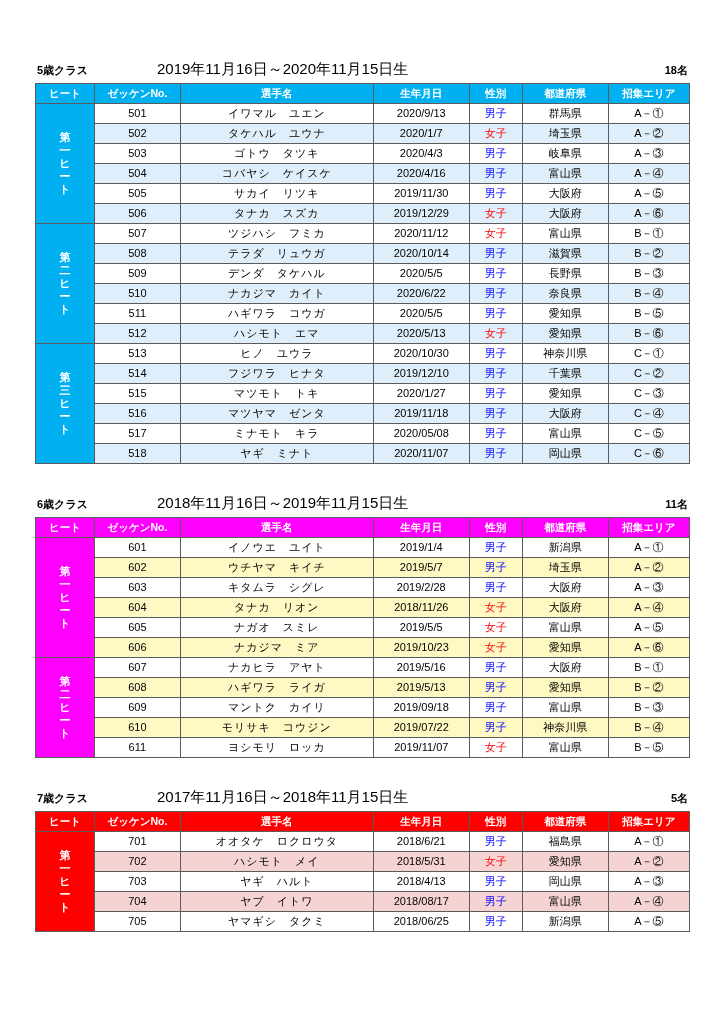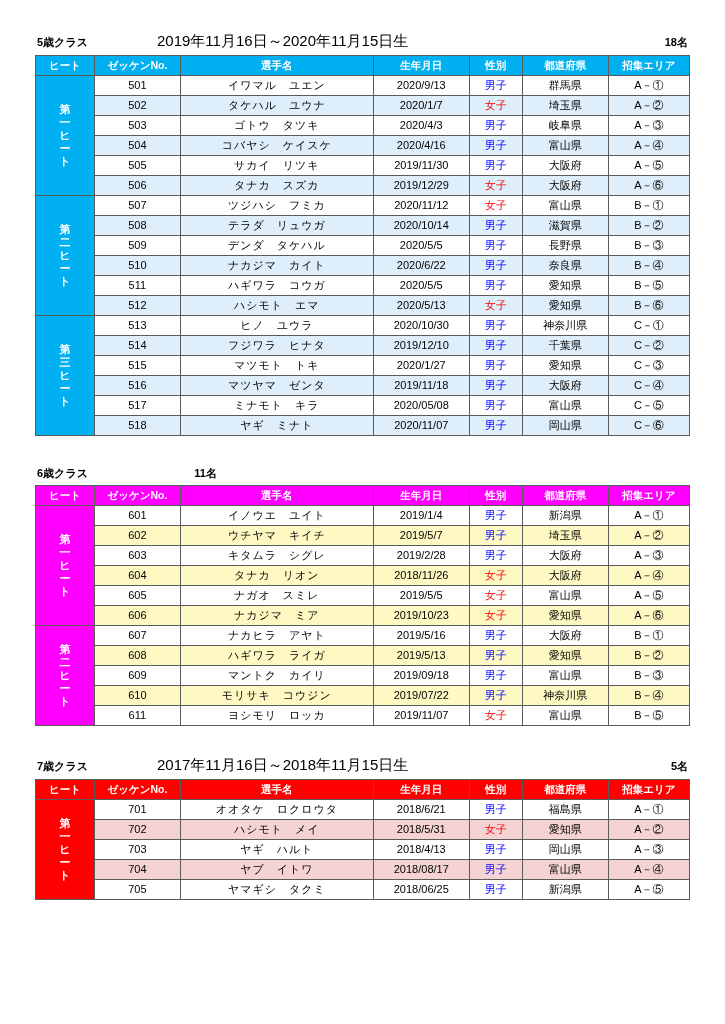--- a/index.html
+++ b/index.html
@@ -8,21 +8,21 @@
     background: #ffffff;
   }
   body {
     width: 725px;
     height: 1024px;
     font-family: "Liberation Sans", sans-serif;
     color: #000000;
     position: relative;
   }
   .page {
-    padding: 32px 35px 0 35px;
+    padding: 60px 35px 0 35px;
     box-sizing: border-box;
   }
   .section {
     margin-bottom: 30px;
   }
   .sec-head {
     display: flex;
     align-items: baseline;
     font-size: 11px;
     font-weight: bold;
@@ -288,20 +288,21 @@
               <td class="male">男子</td>
               <td>岡山県</td>
               <td>C－⑥</td>
             </tr>
           </tbody>
         </table>
       </div>
       <div class="section s6">
         <div class="sec-head">
           <div class="cls">6歳クラス</div>
+          <div class="rng">2018年11月16日～2019年11月15日生</div>
           <div class="cnt">11名</div>
         </div>
         <table>
           <colgroup>
             <col class="c-heat">
             <col class="c-bib">
             <col class="c-name">
             <col class="c-dob">
             <col class="c-sex">
             <col class="c-pref">

